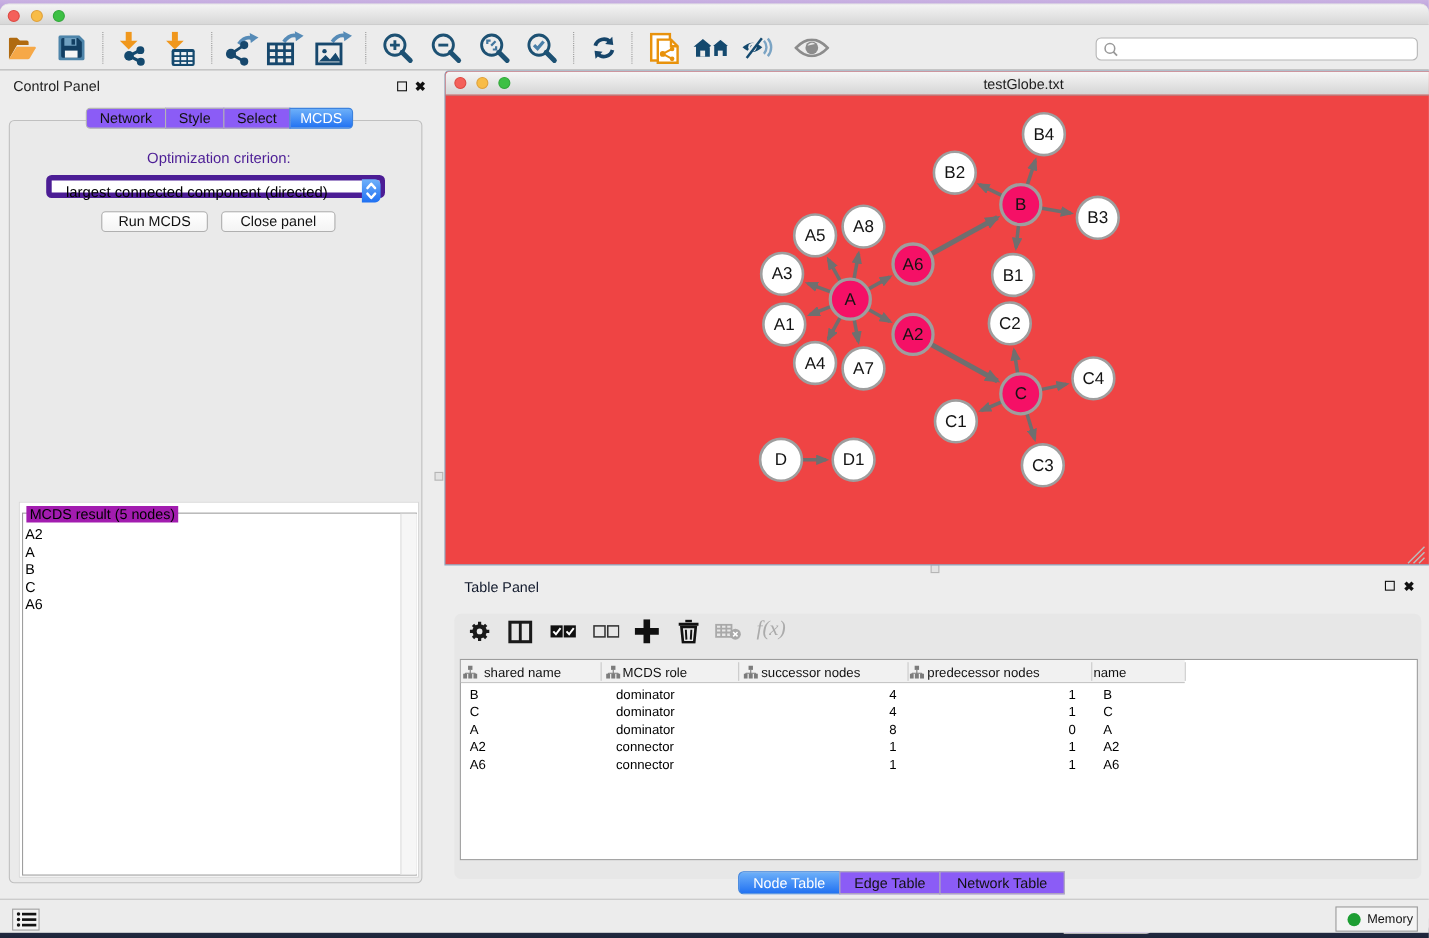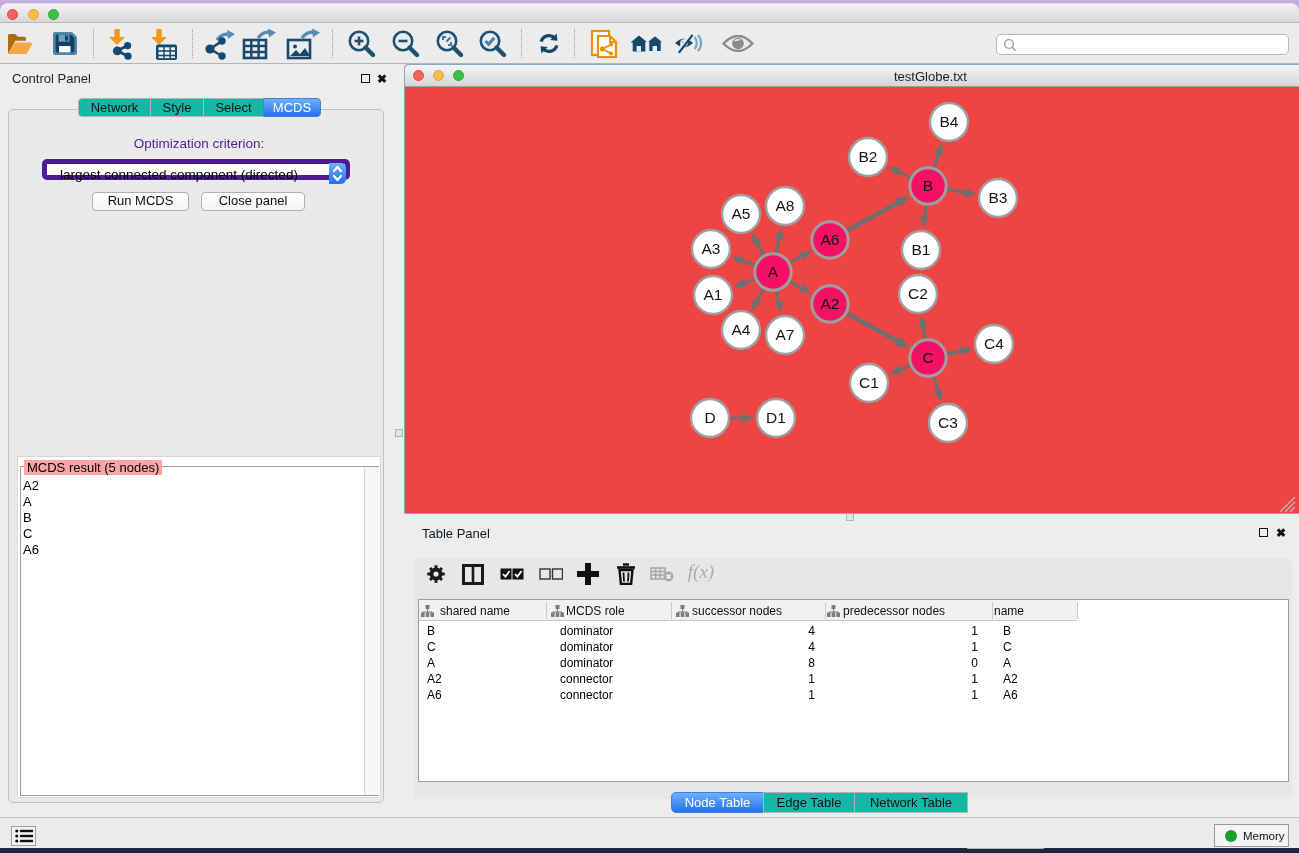--- a/index.html
+++ b/index.html
@@ -20,30 +20,30 @@
 .ticon{position:absolute;top:0;height:41px;display:flex;align-items:center;justify-content:center}
 #searchbox{position:absolute;left:996px;top:11px;width:293px;height:21px;background:#fff;border:1px solid #b6b6b6;border-radius:5px}
 #statusbar{position:absolute;left:0;top:813px;width:100%;height:31px;background:#ececec;border-top:1px solid #c4c4c4}
 #listbtn{position:absolute;left:11px;top:8px;width:25px;height:20px;background:#f2f2f2;border:1px solid #9f9f9f}
 #membtn{position:absolute;left:1214px;top:6px;width:75px;height:23px;background:#f4f4f4;border:1px solid #989898;font-size:11.5px;color:#111;display:flex;align-items:center}
 
 #cptitle{position:absolute;left:12px;top:67px;font-size:13px;color:#222}
 .winbtn-sq{position:absolute;width:9px;height:9px;border:1.5px solid #111}
 .winbtn-x{position:absolute;font-size:12px;font-weight:bold;color:#111;line-height:11px}
 #cpcard{position:absolute;left:8px;top:105px;width:376px;height:694px;background:#eaeaea;border:1px solid #c0c0c0;border-radius:5px}
-.tab{position:absolute;height:19px;background:#14b8a6;border:1px solid #b4b4b4;font-size:13px;color:#111;text-align:center;line-height:17px}
+.tab{position:absolute;height:19px;background:#8b5cf6;border:1px solid #b4b4b4;font-size:13px;color:#111;text-align:center;line-height:17px}
 .tab.sel{background:linear-gradient(#6db0f9,#2272f2);color:#fff;border-color:#3c82dd}
 #optlabel{position:absolute;left:0px;top:132px;width:398px;text-align:center;font-size:13.5px;color:#4c1d95}
 #dropdown{position:absolute;left:42px;top:155px;width:308px;height:21px;background:#fff;border:5px solid #4c1d95;border-radius:5px;font-size:13.5px;color:#000}
 #dropdown span{position:absolute;left:13px;top:3px}
 #ddstep{position:absolute;right:-1px;top:-1px;width:17px;height:21px;border-radius:0 5px 5px 0;background:linear-gradient(#6fb1fa,#1f70f2)}
 .btn{position:absolute;height:19px;background:linear-gradient(#ffffff,#f4f4f4);border:1px solid #b0b0b0;border-radius:4px;font-size:13px;color:#111;text-align:center;line-height:15px}
 #mcdsbox{position:absolute;left:17px;top:452px;width:364px;height:342px;background:#fff;border:1px solid #d8d8d8}
 #mcdsborder{position:absolute;left:2px;top:9px;width:359px;height:330px;border:1px solid #9e9e9e}
-#mcdslegend{position:absolute;left:6px;top:3px;background:#fca5a5;padding:0 3px;font-size:13px;color:#000}
+#mcdslegend{position:absolute;left:6px;top:3px;background:#a21caf;padding:0 3px;font-size:13px;color:#000}
 #mcdslist{position:absolute;left:5px;top:21px;font-size:13px;color:#000;line-height:16px}
 #mcdsscroll{position:absolute;right:1px;top:10px;width:15px;height:328px;background:#f6f6f6;border-left:1px solid #ddd}
 </style>
 </head>
 <body>
 <div id="deskTop"></div>
 <div id="deskBot"></div>
 <div id="win">
 <div id="titlebar">
       <div class="tl t1"></div>

